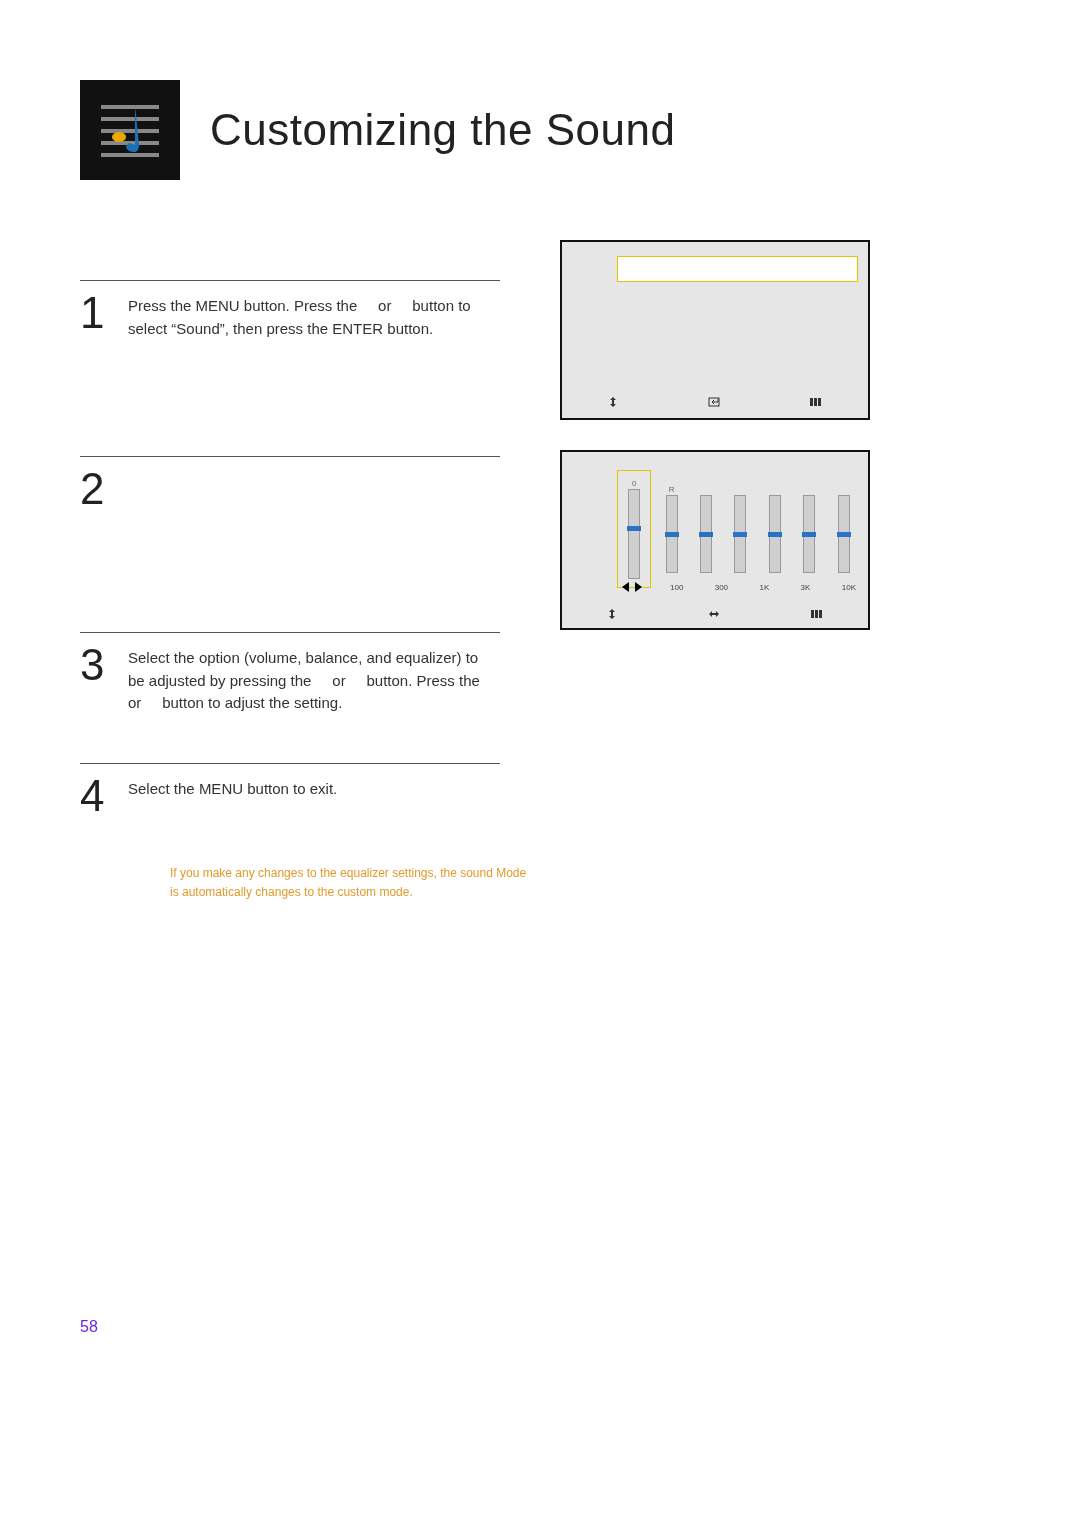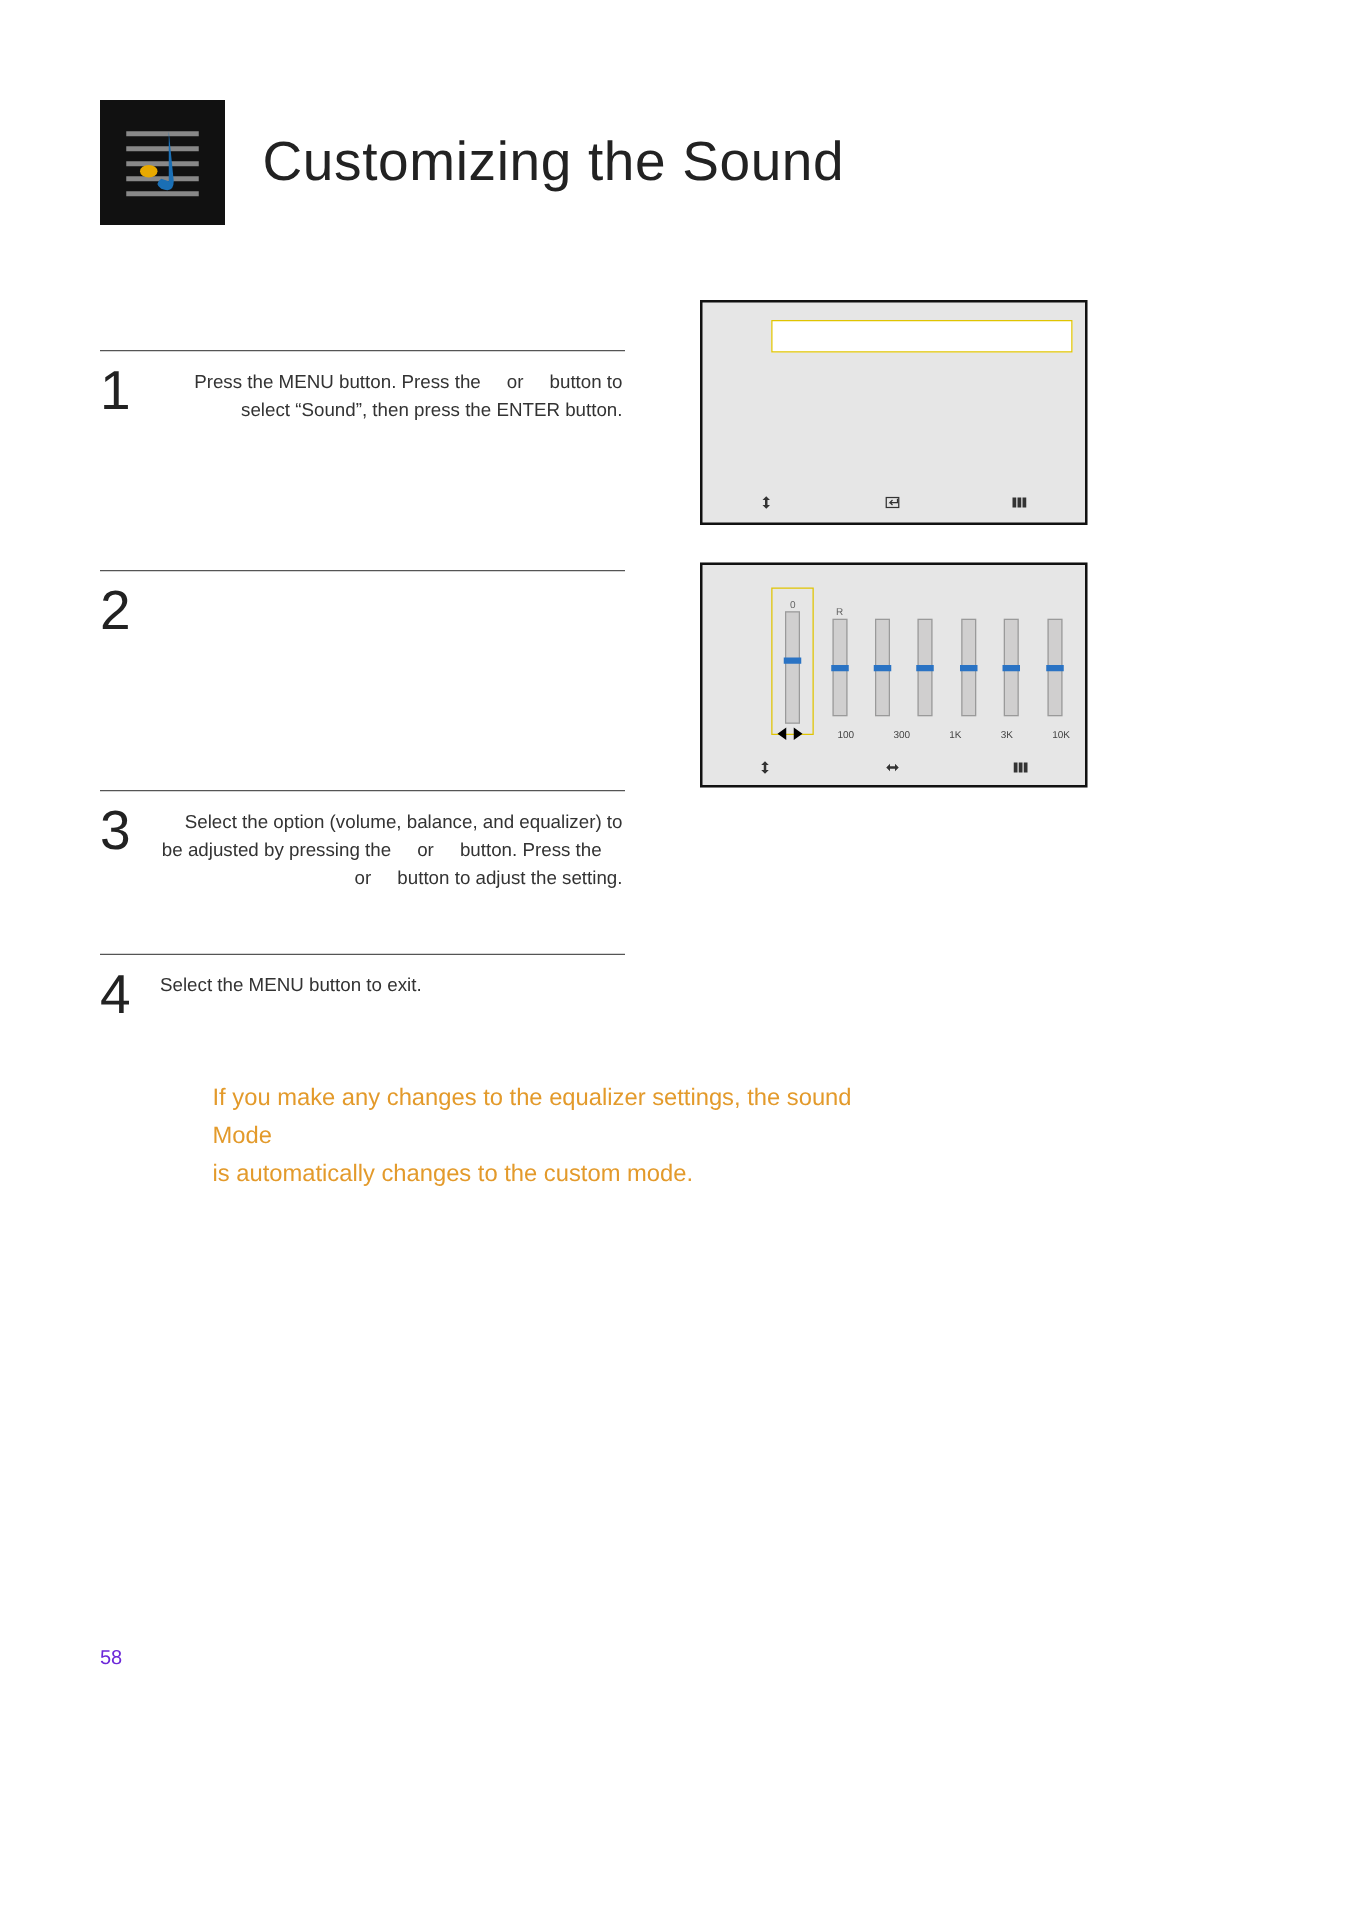--- a/index.html
+++ b/index.html
@@ -8,21 +8,21 @@
 
   .header { display: flex; align-items: center; gap: 30px; margin-bottom: 100px; }
   .header-icon { width: 100px; height: 100px; background: #111; display: flex; align-items: center; justify-content: center; }
   .header-title { font-size: 44px; font-weight: 400; color: #222; letter-spacing: 0.5px; }
 
   .rule { height: 1px; background: #555; margin: 0; width: 420px; }
 
   .steps { position: relative; }
   .step { display: flex; align-items: flex-start; gap: 14px; padding: 10px 0 0 0; min-height: 130px; }
   .step-num { font-size: 44px; font-weight: 300; color: #222; line-height: 1; width: 34px; font-family: Arial, sans-serif; }
-  .step-text { font-size: 15px; line-height: 1.5; color: #333; max-width: 370px; padding-top: 4px; font-family: Arial, sans-serif; text-align: right; }
+  .step-text { font-size: 15px; line-height: 1.5; color: #333; max-width: 370px; padding-top: 4px; font-family: Arial, sans-serif; }
 
   .screens { position: absolute; top: 240px; left: 560px; width: 310px; }
   .screen { width: 310px; background: #e6e6e6; border: 2px solid #111; margin-bottom: 30px; position: relative; }
 
   .screen1 { height: 180px; }
   .sc1-body { position: absolute; left: 55px; top: 14px; right: 10px; }
   .sc1-row { height: 18px; display: flex; align-items: center; font-size: 10px; }
   .sc1-row.highlight { border: 1px solid #e0c400; background: #fff; height: 26px; margin-bottom: 6px; }
   .sc1-footer { position: absolute; bottom: 10px; left: 0; right: 0; display: flex; justify-content: space-around; font-size: 10px; }
   .sc1-footer span { display: inline-flex; align-items: center; gap: 4px; color: #222; }
@@ -35,21 +35,21 @@
   .eq-slider::after { content: ""; position: absolute; left: -2px; right: -2px; height: 5px; background: #2a73c4; top: 36px; }
   .eq-col.vol .eq-slider { height: 90px; }
   .eq-col.vol { border: 1px solid #e0c400; padding: 2px; }
   .eq-freqs { position: absolute; left: 108px; right: 12px; bottom: 36px; display: flex; justify-content: space-between; font-size: 8px; color: #444; align-items: center; }
   .sc2-footer { position: absolute; bottom: 8px; left: 0; right: 0; display: flex; justify-content: space-around; font-size: 10px; }
   .sc2-footer span { display: inline-flex; align-items: center; gap: 4px; color: #222; }
 
   .tri-left { display: inline-block; width: 0; height: 0; border-top: 5px solid transparent; border-bottom: 5px solid transparent; border-right: 7px solid #000; }
   .tri-right { display: inline-block; width: 0; height: 0; border-top: 5px solid transparent; border-bottom: 5px solid transparent; border-left: 7px solid #000; }
 
-  .note { color: #e39a2b; font-size: 19px; line-height: 1.6; margin-top: 30px; margin-left: 90px; max-width: 560px; }
+  .note { color: #e39a2b; font-size: 12px; line-height: 1.6; margin-top: 30px; margin-left: 90px; max-width: 560px; }
 
   .page-num { position: absolute; bottom: 70px; left: 80px; font-size: 16px; color: #6d28d9; }
 
   .balance-icons { display: inline-flex; gap: 6px; align-items: center; }
 </style>
 </head>
 <body>
 
 <div class="page">
 

